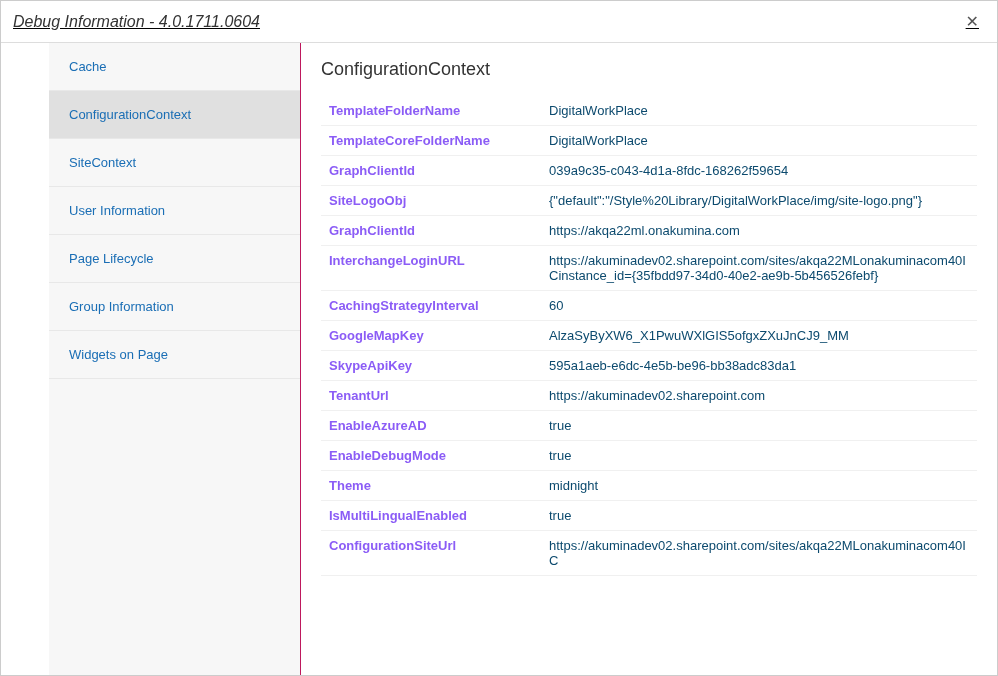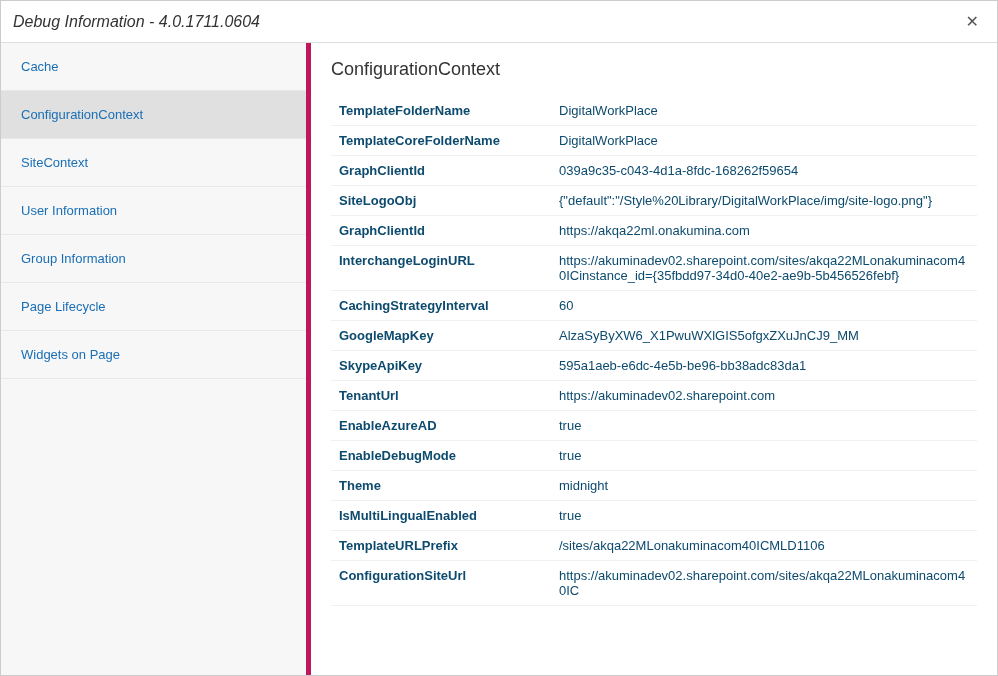--- a/index.html
+++ b/index.html
@@ -23,20 +23,21 @@
       position: relative;
     }
     .dialog-title-bar {
       background: #fff;
       border-bottom: 1px solid #ddd;
       padding: 8px 12px;
       display: flex;
       align-items: center;
       justify-content: space-between;
       min-height: 42px;
+      text-decoration: underline;
     }
     .dialog-title {
       font-style: italic;
       font-size: 16px;
       color: #333;
       font-weight: normal;
     }
     .close-btn {
       background: none;
       border: none;
@@ -44,25 +45,26 @@
       cursor: pointer;
       color: #555;
       padding: 2px 6px;
     }
     .dialog-body {
       display: flex;
       flex: 1;
       overflow: hidden;
     }
     .sidebar {
-      width: 310px;
-      border-right: 5px solid #be185d;
+      width: 252px;
+      border-right: 1px solid #be185d;
       background: #f7f7f7;
       overflow-y: auto;
       flex-shrink: 0;
+      margin-left: 48px;
     }
     .sidebar-item {
       padding: 16px 20px;
       border-bottom: 1px solid #e8e8e8;
       color: #1a6eb5;
       cursor: pointer;
       font-size: 13px;
     }
     .sidebar-item.active {
       background: #e0e0e0;
@@ -90,21 +92,21 @@
     }
     .prop-table tr {
       border-bottom: 1px solid #f0f0f0;
     }
     .prop-table td {
       padding: 7px 8px;
       vertical-align: top;
     }
     .prop-key {
       font-weight: bold;
-      color: #0c4a6e;
+      color: #8b5cf6;
       width: 220px;
       white-space: nowrap;
       font-size: 13px;
     }
     .prop-val {
       color: #0c4a6e;
       font-size: 13px;
       word-break: break-all;
       max-width: 620px;
     }
@@ -120,22 +122,22 @@
     <span class="dialog-title">Debug Information - 4.0.1711.0604</span>
     <button class="close-btn">✕</button>
   </div>
   <div class="dialog-body">
     <div class="sidebar">
 
     <div class="sidebar-item">Cache</div>
         <div class="sidebar-item active">ConfigurationContext</div>
         <div class="sidebar-item">SiteContext</div>
         <div class="sidebar-item">User Information</div>
+        <div class="sidebar-item">Page Lifecycle</div>
         <div class="sidebar-item">Group Information</div>
-        <div class="sidebar-item">Page Lifecycle</div>
         <div class="sidebar-item">Widgets on Page</div>
       </div>
     <div class="content-area">
       <div class="content-scroll">
         <div class="section-title">ConfigurationContext</div>
         <table class="prop-table">
           <tbody id="prop-tbody">
               <tr>
                 <td class="prop-key">TemplateFolderName</td>
                 <td class="prop-val">DigitalWorkPlace</td>
@@ -184,24 +186,20 @@
                 <td class="prop-key">EnableDebugMode</td>
                 <td class="prop-val">true</td>
               </tr>
               <tr>
                 <td class="prop-key">Theme</td>
                 <td class="prop-val">midnight</td>
               </tr>
               <tr>
                 <td class="prop-key">IsMultiLingualEnabled</td>
                 <td class="prop-val">true</td>
-              </tr>
-              <tr>
-                <td class="prop-key">TemplateURLPrefix</td>
-                <td class="prop-val">/sites/akqa22MLonakuminacom40ICMLD1106</td>
               </tr>
               <tr>
                 <td class="prop-key">ConfigurationSiteUrl</td>
                 <td class="prop-val">https://akuminadev02.sharepoint.com/sites/akqa22MLonakuminacom40IC</td>
               </tr>
             </tbody>
         </table>
       </div>
     </div>
   </div>

